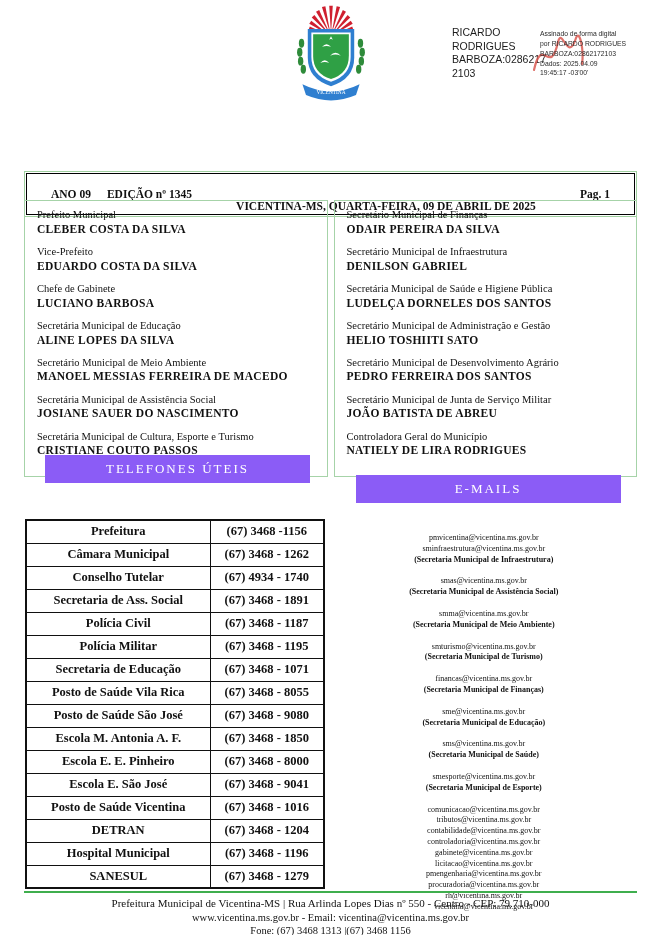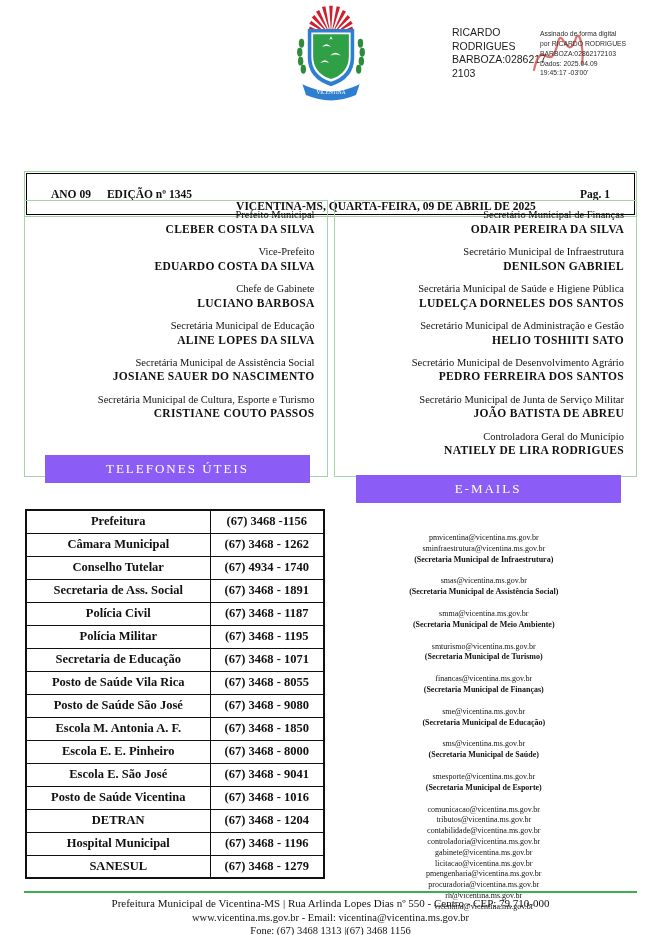--- a/index.html
+++ b/index.html
@@ -26,35 +26,35 @@
   
   .info-bar-outer { position:absolute; left:24px; top:171px; width:613px;
                     border:1px solid #9fcf9f; padding:1px; }
   .info-bar { border:1px solid #000; display:flex; align-items:center;
               padding:2px 24px; font-size:11.5px; font-weight:bold; }
   .info-bar .edicao { margin-left:16px; }
   .info-bar .dateline { flex:1; text-align:center;margin-top:24px; }
 
   
   .officials { position:absolute; left:24px; top:200px; width:613px; display:flex; gap:6px; }
-  .off-col { width:50%; border:1px solid #a6d3a8; padding:8px 12px; min-height:248px;text-align:right; }
+  .off-col { width:50%; border:1px solid #a6d3a8; padding:8px 12px; min-height:248px; }
   .off-entry { margin-bottom:10px; }
   .off-role { font-size:10.5px; line-height:1.2; }
   .off-name { font-size:11.5px; font-weight:bold; letter-spacing:.3px; line-height:1.25; }
 
   
   .columns { position:absolute; left:24px; top:455px; width:613px; display:flex; }
   .col { width:50%; }
   .sec-bar { width:265px; height:28px; margin:0 auto; background:#8b5cf6; color:#fff;
              font-size:13px; font-weight:normal; letter-spacing:2px; text-align:center;
              line-height:28px; }
   .col-left .sec-bar { margin-left:21px; }
   .col-right .sec-bar { margin-left:25px;margin-top:20px; }
 
-  table.phones { border-collapse:collapse; margin-top:26px; margin-left:1px; }
+  table.phones { border-collapse:collapse; margin-top:36px; margin-left:1px; }
   table.phones td { border:1.5px solid #111; font-size:12.5px; font-weight:bold;
                     text-align:center; height:23px; padding:0 4px; }
   table.phones { border:2.5px solid #111; }
   table.phones td.c-name { width:184px; }
   table.phones td.c-num { width:114px; }
 
   .emails { margin-top:30px; text-align:center; }
   .email-group { margin-bottom:11px; }
   .email-addresses { font-size:8px; line-height:1.35; white-space:pre-line; }
   .email-label { font-size:8px; font-weight:bold; line-height:1.35; }
@@ -156,20 +156,24 @@
         <div class="off-entry">
           <div class="off-role">Chefe de Gabinete</div>
           <div class="off-name">LUCIANO BARBOSA</div>
         </div>
 
         <div class="off-entry">
           <div class="off-role">Secretária Municipal de Educação</div>
           <div class="off-name">ALINE LOPES DA SILVA</div>
         </div>
 
+        <div class="off-entry">
+          <div class="off-role">Secretário Municipal de Meio Ambiente</div>
+          <div class="off-name">MANOEL MESSIAS FERREIRA DE MACEDO</div>
+        </div>
 
         <div class="off-entry">
           <div class="off-role">Secretária Municipal de Assistência Social</div>
           <div class="off-name">JOSIANE SAUER DO NASCIMENTO</div>
         </div>
 
         <div class="off-entry">
           <div class="off-role">Secretária Municipal de Cultura, Esporte e Turismo</div>
           <div class="off-name">CRISTIANE COUTO PASSOS</div>
         </div>

